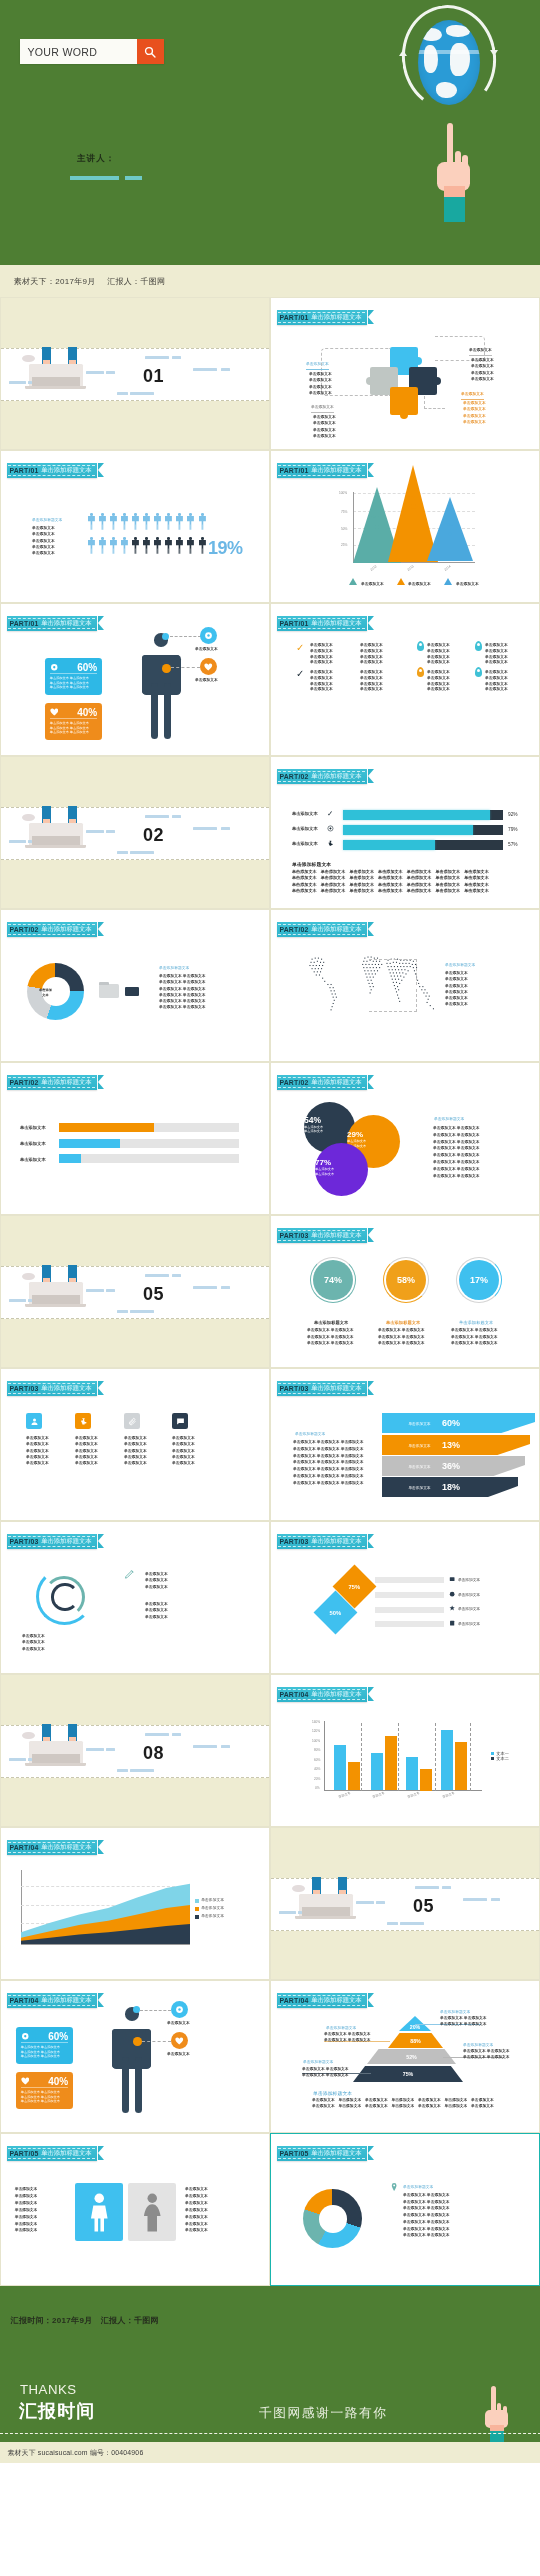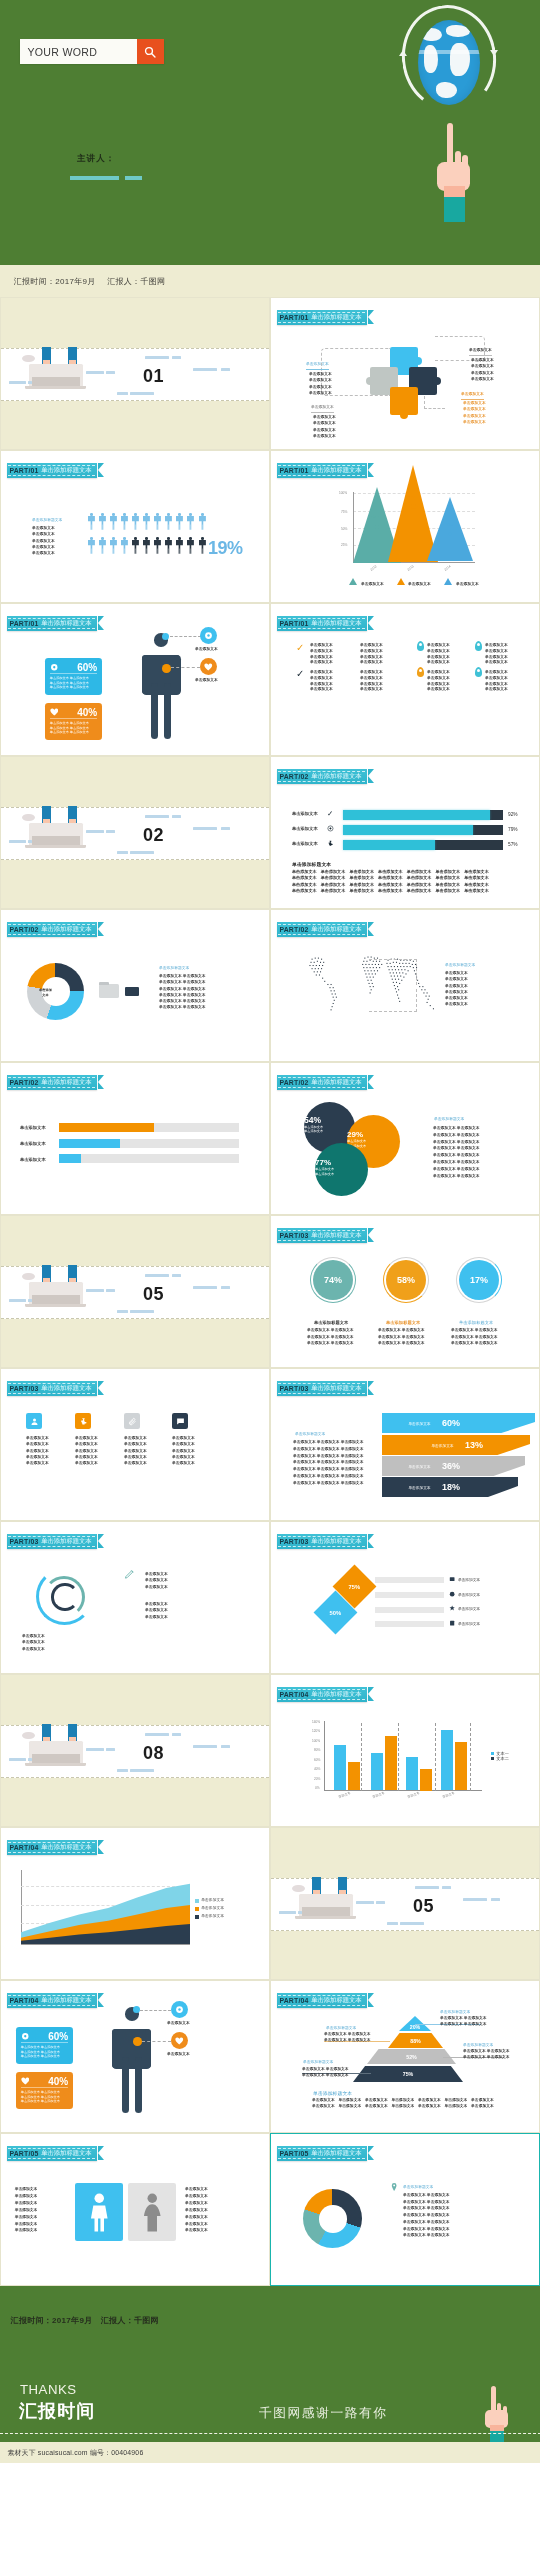--- a/index.html
+++ b/index.html
@@ -214,21 +214,21 @@
     <div class="finger" style="left:27.5px;top:0;width:6.9px;height:57px;border-radius:3.7px 3.7px 0 0;"></div>
     <div class="finger" style="left:36px;top:27.5px;width:6.3px;height:34px;border-radius:3.2px;"></div>
     <div class="finger" style="left:43px;top:32px;width:6.3px;height:30px;border-radius:3.2px;"></div>
     <div class="finger" style="left:18px;top:39px;width:33px;height:28.5px;border-radius:7.4px;"></div>
     <div class="finger" style="left:25px;top:63px;width:21px;height:11.6px;background:#f8b49c;"></div>
     <div class="cuff" style="left:25px;top:74px;width:21px;height:25px;"></div>
   </div>
 </div>
 
 <div class="metabar">
-  <span>汇报时间：2017年9月</span>
+  <span>素材天下：2017年9月</span>
   <span class="gap"></span>
   <span>汇报人：千图网</span>
 </div>
 
 <div class="grid">
 
   <div class="cell tan">
     <div class="divider-band"></div>
     <div class="blob"></div>
     <div class="arm" style="left:41px;top:49px;height:21px;"></div>
@@ -791,21 +791,21 @@
       <span class="t">单击添加标题文本</span>
       </div>
     <div class="venn" style="left:33px;top:39px;width:51px;height:51px;background:#2b3d4f;padding-top:12.7px;">
       <div class="v-pct" style="font-size:8.5px;">54%</div>
       <div class="v-tx">单击添加文本<br>单击添加文本</div>
     </div>
     <div class="venn" style="left:76px;top:52px;width:53px;height:53px;background:#f39200;padding-top:15px;">
       <div class="v-pct" style="font-size:8px;">29%</div>
       <div class="v-tx">单击添加文本<br>单击添加文本</div>
     </div>
-    <div class="venn" style="left:44px;top:80px;width:53px;height:53px;background:#0f766e;padding-top:15px;">
+    <div class="venn" style="left:44px;top:80px;width:53px;height:53px;background:#6d28d9;padding-top:15px;">
       <div class="v-pct" style="font-size:8px;">77%</div>
       <div class="v-tx">单击添加文本<br>单击添加文本</div>
     </div>
     <div class="tx h" style="left:163px;top:54px;">单击添加标题文本</div>
     <div class="tx hb" style="left:162px;top:62px;line-height:6.8px;">
       单击添加文本 单击添加文本<br>单击添加文本 单击添加文本<br>单击添加文本 单击添加文本<br>单击添加文本 单击添加文本<br>
       单击添加文本 单击添加文本<br>单击添加文本 单击添加文本<br>单击添加文本 单击添加文本<br>单击添加文本 单击添加文本</div>
   </div>
 
   <div class="cell tan">
@@ -907,21 +907,21 @@
       单击添加文本 单击添加文本 单击添加文本<br>单击添加文本 单击添加文本 单击添加文本<br>
       单击添加文本 单击添加文本 单击添加文本<br>单击添加文本 单击添加文本 单击添加文本<br>
       单击添加文本 单击添加文本 单击添加文本<br>单击添加文本 单击添加文本 单击添加文本<br>
       单击添加文本 单击添加文本 单击添加文本</div>
     <div class="fn" style="left:111px;top:44px;width:153px;height:20px;background:#3fc0ef;
          clip-path:polygon(0 0,100% 0,100% 45%,78% 100%,0 100%);">
       <span class="fl" style="margin-left:26.4px;">单击添加文本</span>
       <span class="fp">60%</span>
     </div>
     <div class="fn" style="left:111px;top:66px;width:148px;height:20px;background:#f39200;
-         clip-path:polygon(0 0,100% 0,100% 45%,78% 100%,0 100%);padding-left:23px;">
+         clip-path:polygon(0 0,100% 0,100% 45%,78% 100%,0 100%);">
       <span class="fl" style="margin-left:26.4px;">单击添加文本</span>
       <span class="fp">13%</span>
     </div>
     <div class="fn" style="left:111px;top:87px;width:143px;height:20px;background:#bfbfbf;
          clip-path:polygon(0 0,100% 0,100% 45%,78% 100%,0 100%);">
       <span class="fl" style="margin-left:26.4px;">单击添加文本</span>
       <span class="fp">36%</span>
     </div>
     <div class="fn" style="left:111px;top:108px;width:136px;height:20px;background:#2b3d4f;
          clip-path:polygon(0 0,100% 0,100% 45%,78% 100%,0 100%);">

